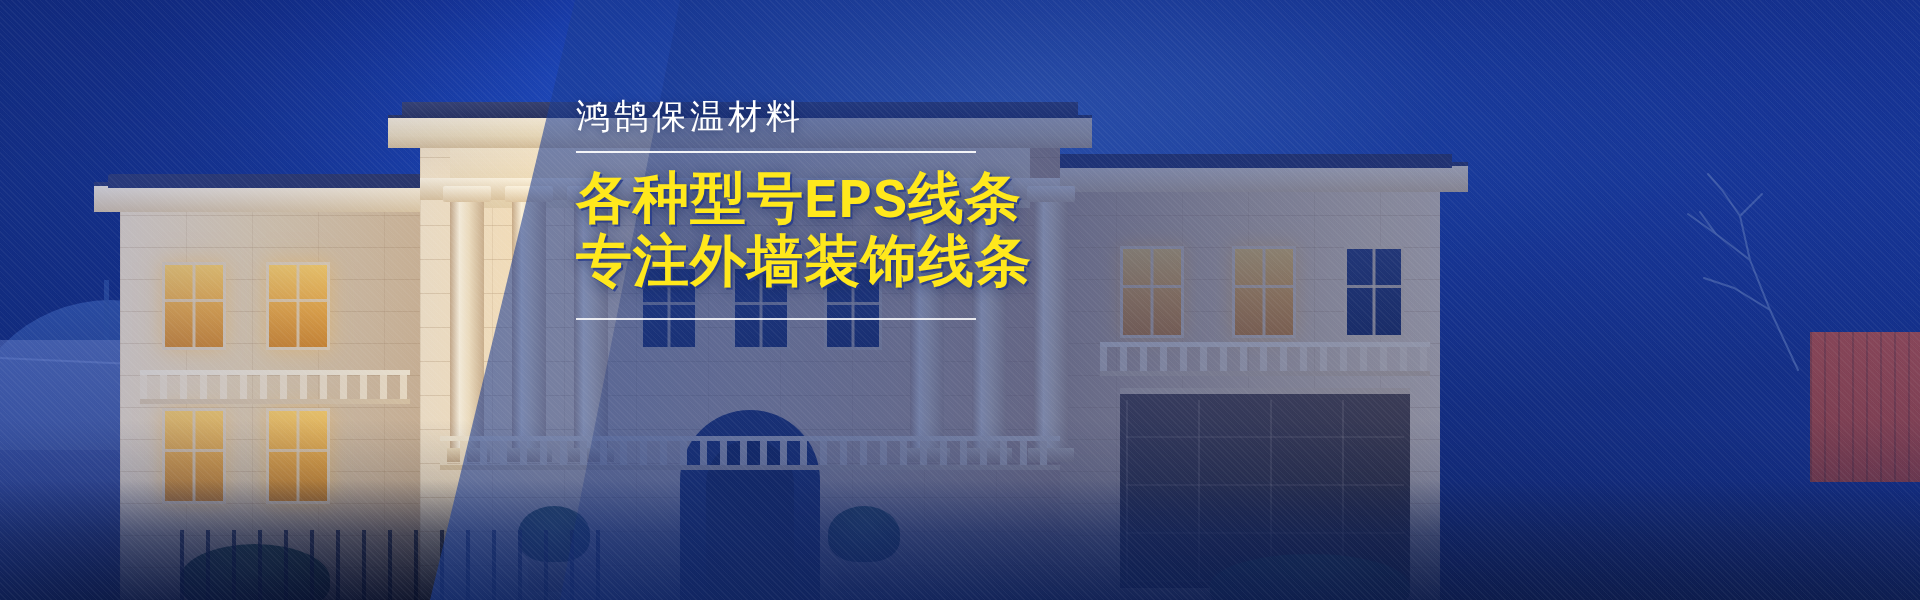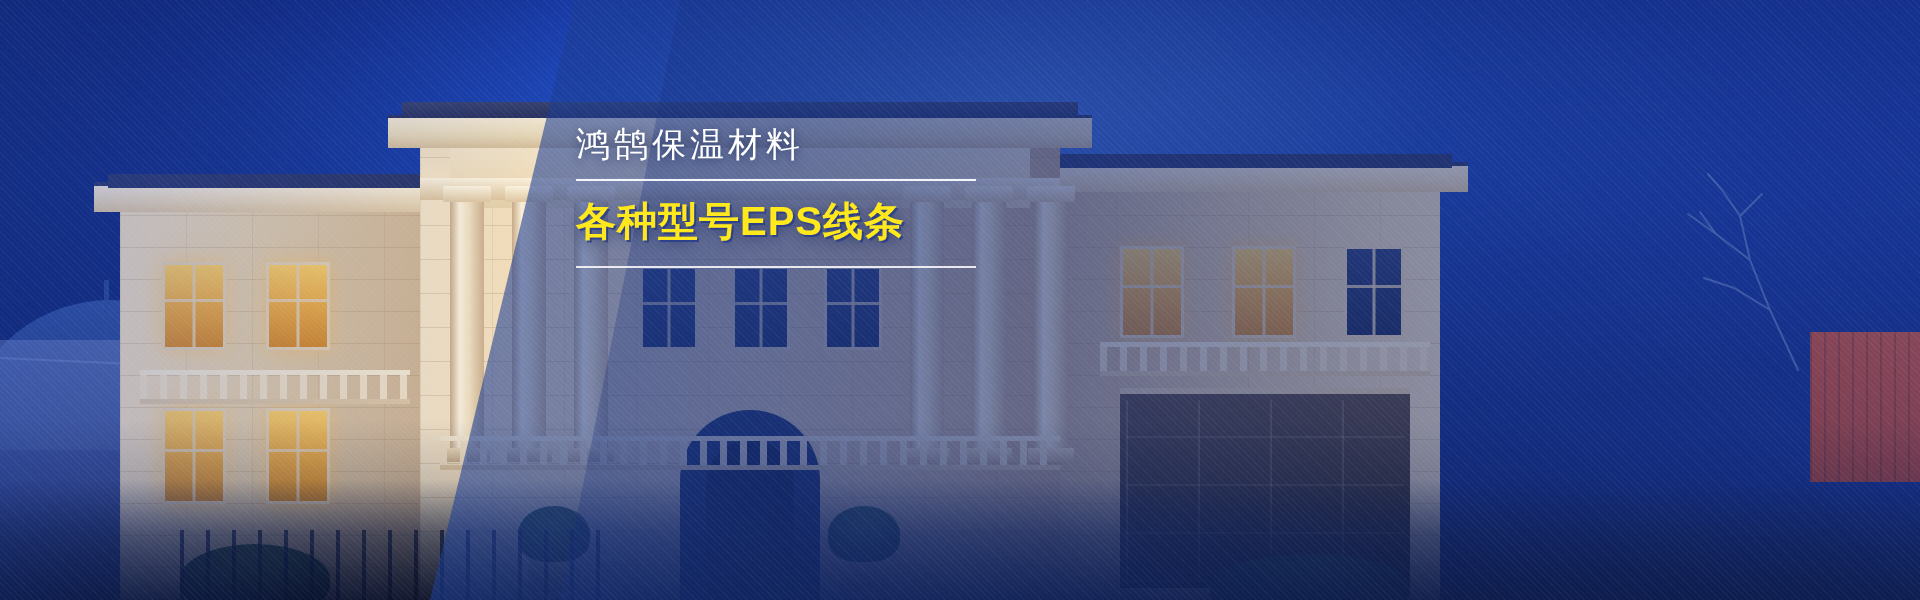--- a/index.html
+++ b/index.html
@@ -337,21 +337,20 @@
     background: linear-gradient(100deg, rgba(20,46,124,.30), rgba(20,46,124,.05));
     clip-path: polygon(120px 0, 100% 0, 100% 100%, 0 100%);
   }
 
   
   .content {
     position: absolute;
     left: 576px;
     top: 96px;
     width: 430px;
-    margin-top: 28px;
   }
 
   .brand {
     font-size: 34px;
     line-height: 1.2;
     color: #ffffff;
     letter-spacing: 4px;
     font-weight: 400;
     text-shadow: 0 2px 10px rgba(0,20,70,.55);
     white-space: nowrap;
@@ -361,29 +360,30 @@
     margin-top: 14px;
     width: 400px;
     height: 2px;
     background: rgba(255,255,255,.92);
   }
 
   .headline {
     margin-top: 18px;
   }
   .headline-line {
-    font-size: 40px;
+    font-size: 56px;
     line-height: 1.12;
     font-weight: 700;
     color: #ffe81c;
     letter-spacing: 1px;
     white-space: nowrap;
     text-shadow:
        2px 2px 0 rgba(40,60,140,.85),
        0 3px 14px rgba(10,25,80,.55);
+    font-family: Liberation Mono, monospace;
   }
 
   .rule2 {
     margin-top: 22px;
     width: 400px;
     height: 2px;
     background: rgba(255,255,255,.85);
   }
 
   .tagline {
@@ -517,18 +517,19 @@
   <div class="overlay-panel-2"></div>
 
   <div class="hatch"></div>
 
   <div class="content">
     <div class="brand">鸿鹄保温材料</div>
     <div class="rule"></div>
 
     <div class="headline">
       <div class="headline-line">各种型号EPS线条</div>
+      <div class="headline-line">专注外墙装饰线条</div>
     </div>
 
     <div class="rule2"></div>
   </div>
 
 </div>
 
 </body></html>

